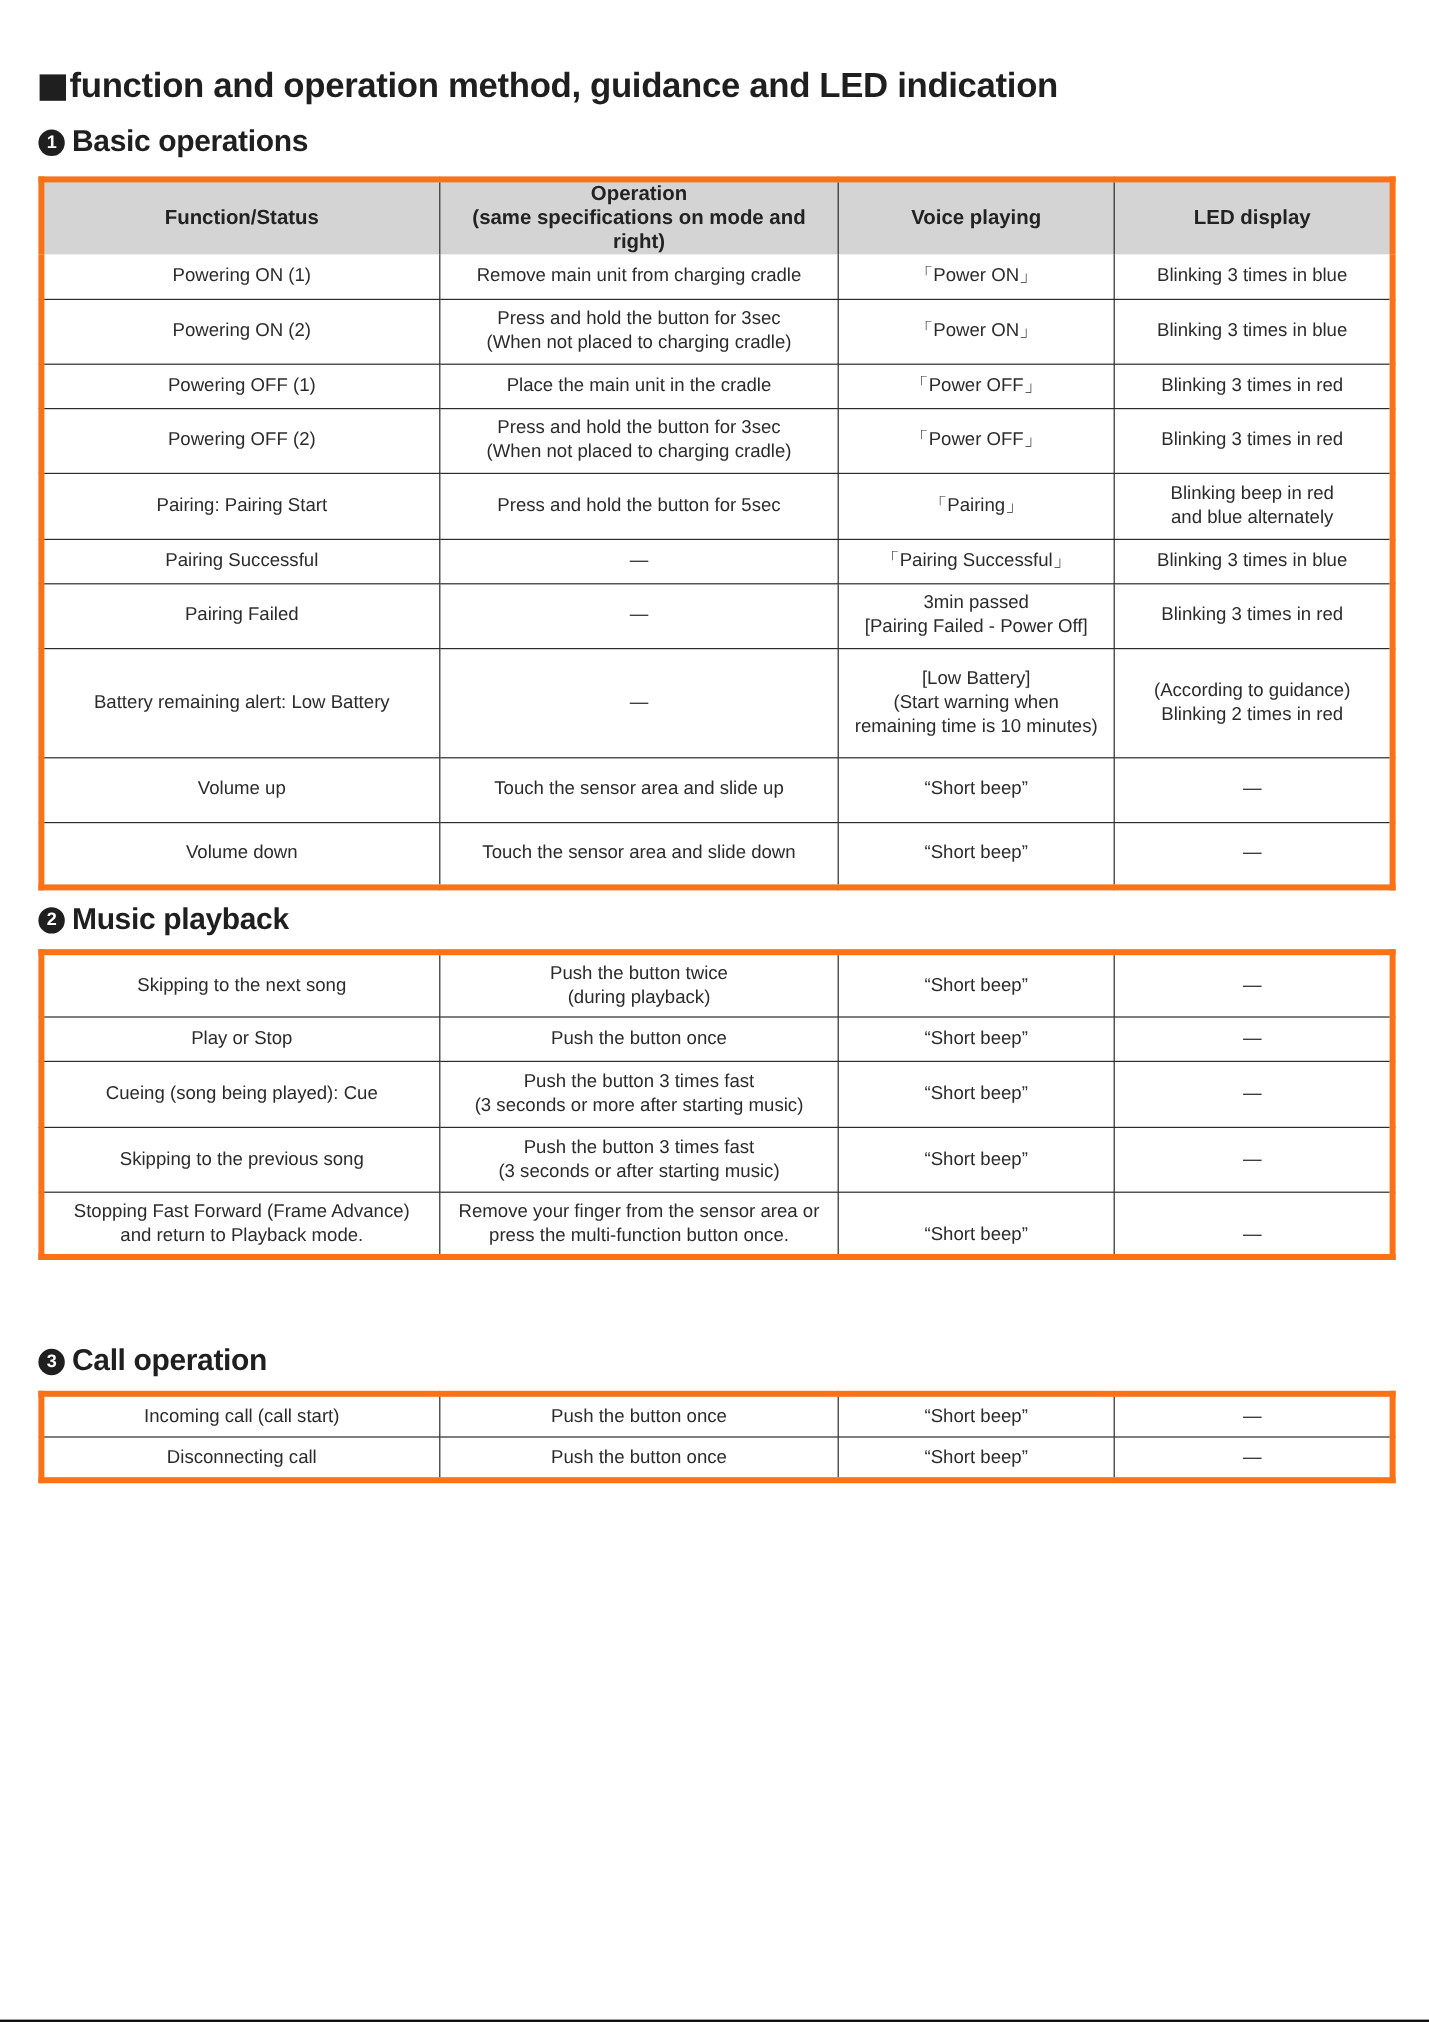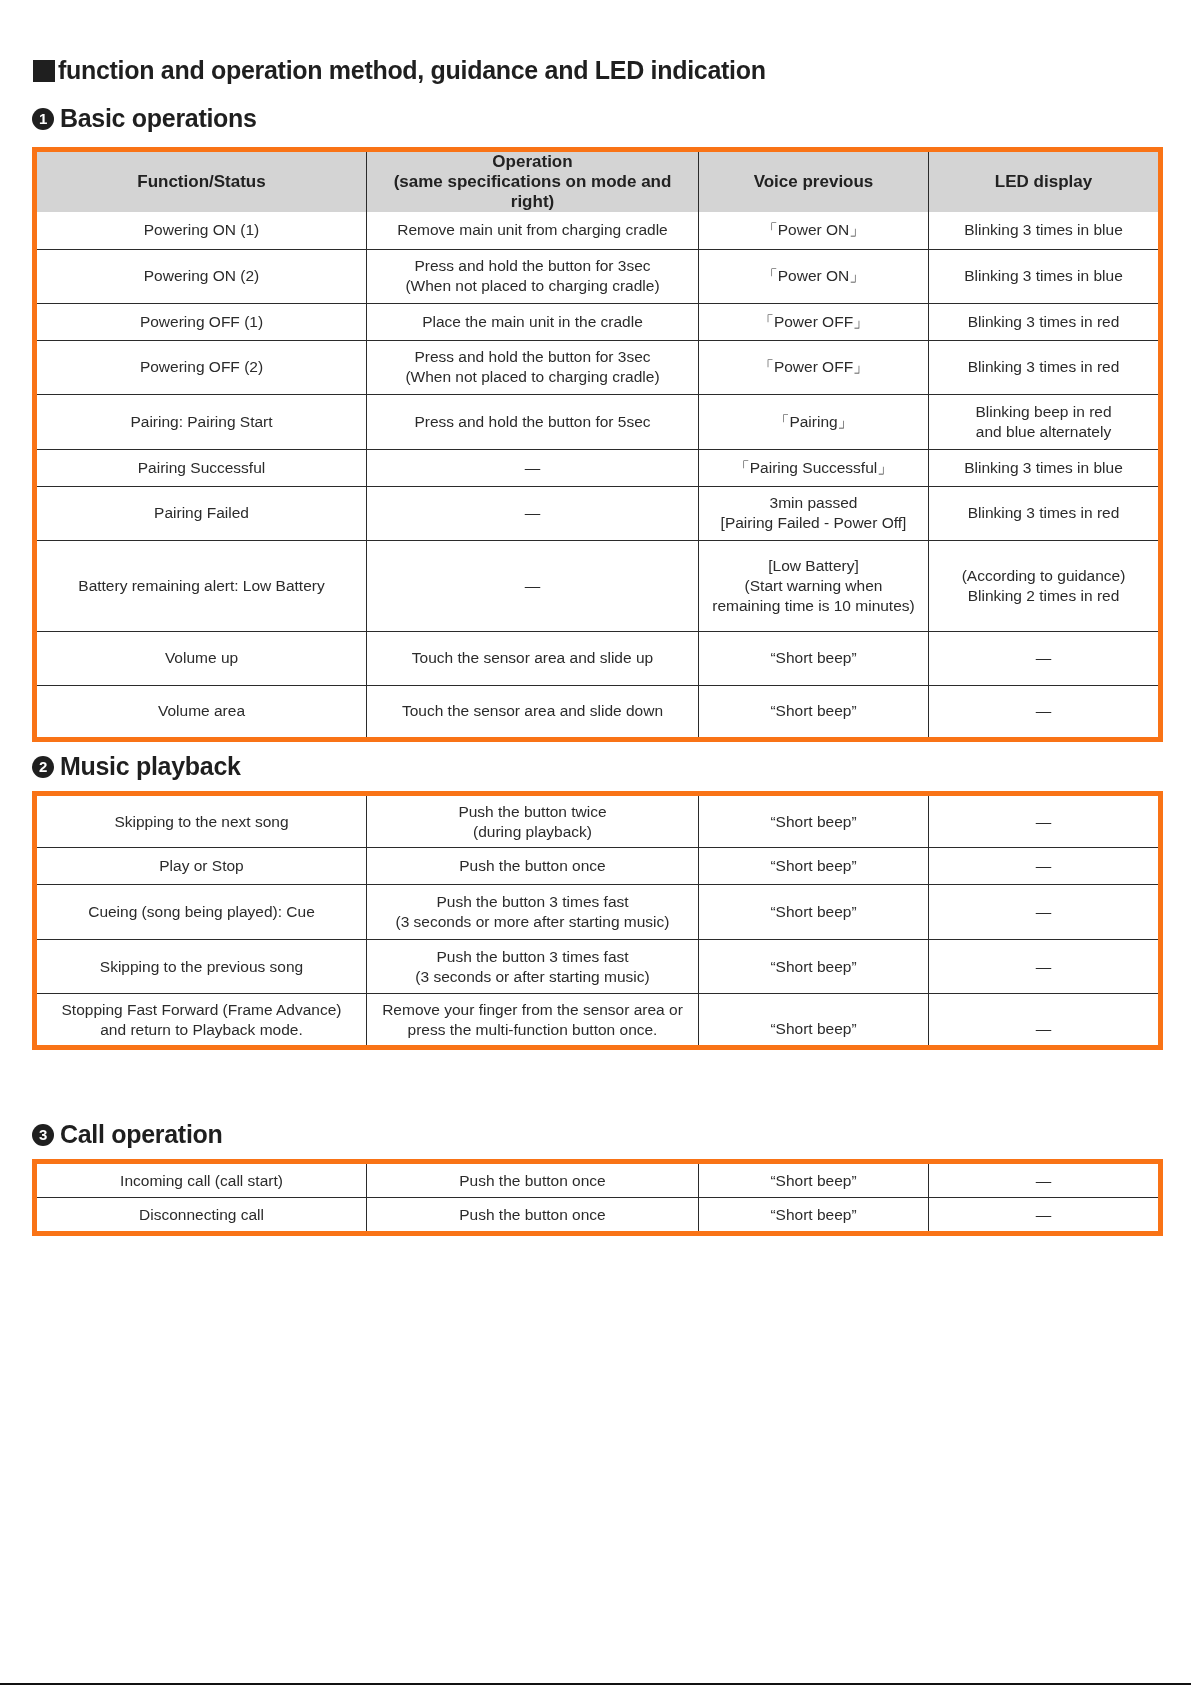--- a/index.html
+++ b/index.html
@@ -2,21 +2,21 @@
 <html><head>
 <meta charset="utf-8">
 <style>
   html, body { margin: 0; padding: 0; background: #ffffff; }
   body {
     width: 1191px; height: 1685px; position: relative; overflow: hidden;
     font-family: "Liberation Sans", "DejaVu Sans", sans-serif; color: #2b2b2b;
   }
   .page-title {
     position: absolute; left: 33px; top: 56px;
-    font-size: 25px; font-weight: bold; color: #1f1f1f; letter-spacing: -0.3px;
+    font-size: 29px; font-weight: bold; color: #1f1f1f; letter-spacing: -0.3px;
     white-space: nowrap; display: flex; align-items: center;
   }
   .title-square {
     display: inline-block; width: 22px; height: 22px; background: #1f1f1f; margin-right: 3px;
   }
   .section-heading {
     position: absolute; left: 32px;
     font-size: 25px; font-weight: bold; color: #1f1f1f; letter-spacing: -0.3px;
     display: flex; align-items: center; white-space: nowrap;
   }
@@ -71,21 +71,21 @@
       <col class="c3">
       <col class="c4">
     </colgroup>
   <thead>
     <tr style="height:53px;">
       <th>Function/Status</th>
       <th>
         <span class="cell-line">Operation</span>
         <span class="cell-line">(same specifications on mode and right)</span>
       </th>
-      <th>Voice previous</th>
+      <th>Voice playing</th>
       <th>LED display</th>
     </tr>
   </thead>
   <tbody>
       <tr style="height: 37px;">
         <td>
           <span class="cell-line">Powering ON (1)</span>
         </td>
         <td>
           <span class="cell-line">Remove main unit from charging cradle</span>
@@ -211,21 +211,21 @@
         </td>
         <td>
           <span class="cell-line">“Short beep”</span>
         </td>
         <td>
           <span class="cell-line">—</span>
         </td>
       </tr>
       <tr style="height: 54px;">
         <td>
-          <span class="cell-line">Volume area</span>
+          <span class="cell-line">Volume down</span>
         </td>
         <td>
           <span class="cell-line">Touch the sensor area and slide down</span>
         </td>
         <td>
           <span class="cell-line">“Short beep”</span>
         </td>
         <td>
           <span class="cell-line">—</span>
         </td>

